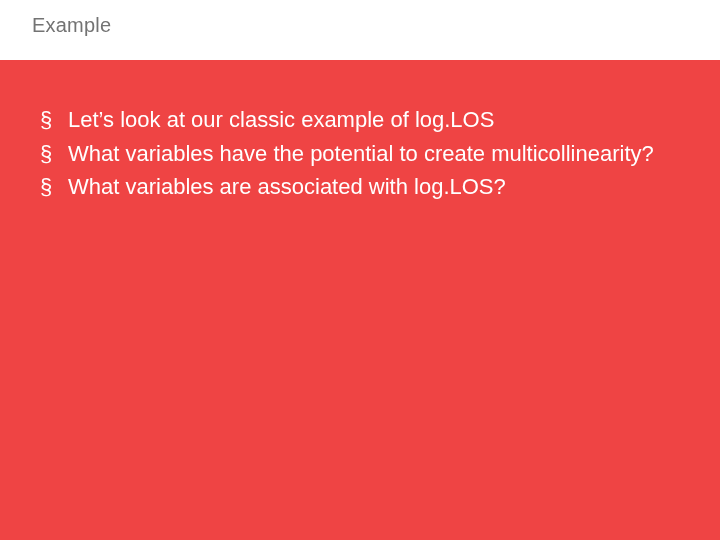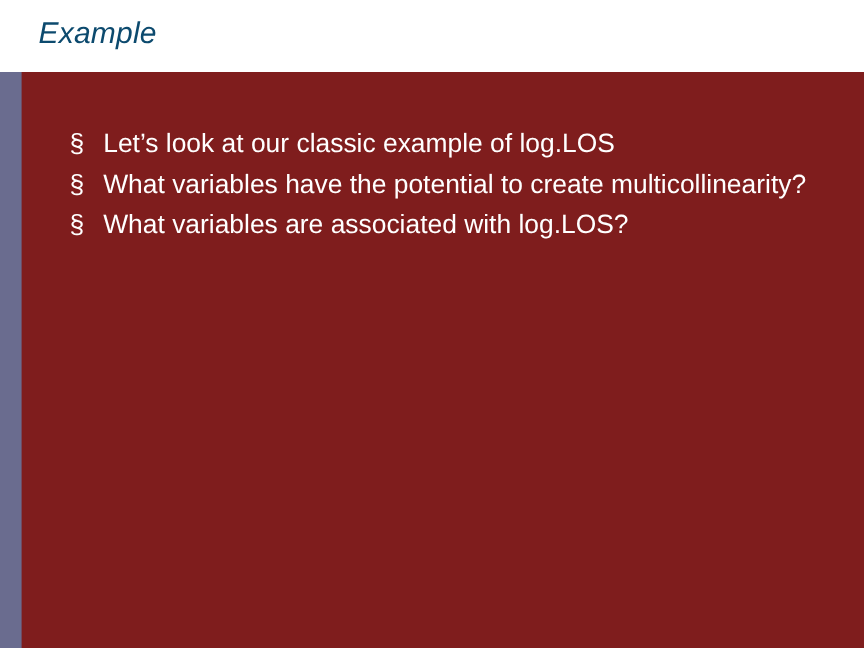--- a/index.html
+++ b/index.html
@@ -22,36 +22,34 @@
     position: absolute;
     top: 0;
     left: 0;
     right: 0;
     height: 60px;
     background: #ffffff;
     box-sizing: border-box;
     padding: 14px 0 0 32px;
   }
   .title-text {
-    color: #0c4a6e;
-    font-size: 25px;
+    color: #737373;
+    font-size: 20px;
     font-weight: 400;
     letter-spacing: 0.2px;
-    font-style: italic;
   }
   .body {
     position: absolute;
     top: 60px;
     left: 0;
     right: 0;
     bottom: 0;
-    background: #7f1d1d;
+    background: #ef4444;
     box-sizing: border-box;
     padding: 45px 40px 0 40px;
-    margin-left: 18px;
   }
   .bullets {
     list-style: none;
     margin: 0;
     padding: 0;
   }
   .bullets li {
     position: relative;
     color: #ffffff;
     font-size: 22px;

